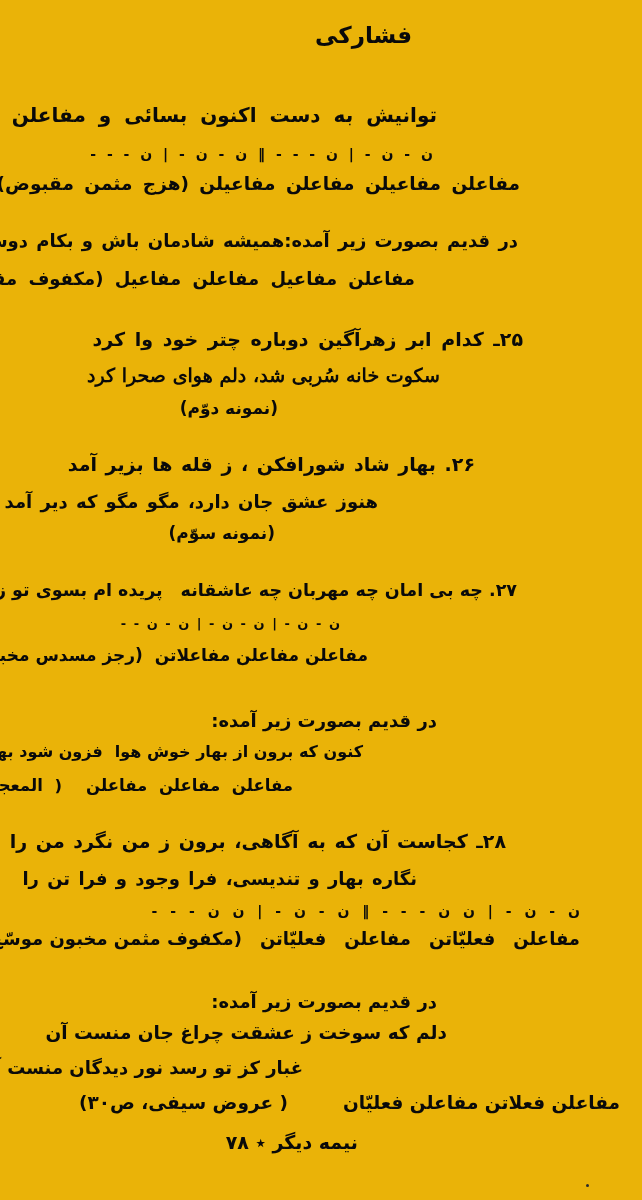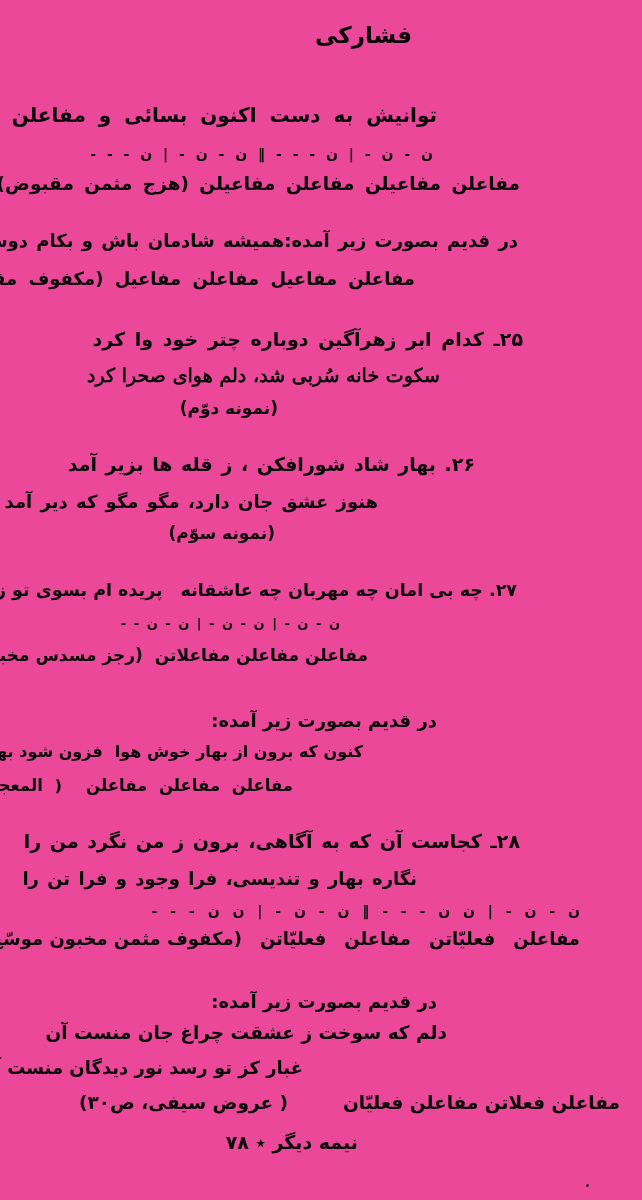--- a/index.html
+++ b/index.html
@@ -1,17 +1,17 @@
 <!DOCTYPE html>
 <html lang="fa"><head>
 <meta charset="utf-8">
 <style>
   html,body{margin:0;padding:0;background:#ffffff;}
   .page{
-    position:relative;width:642px;height:1200px;background:#ec4899;
+    position:relative;width:642px;height:1200px;background:#eab308;
     overflow:hidden;font-family:"DejaVu Sans",sans-serif;color:#0a0a0a;
   }
   .ln{
     position:absolute;direction:rtl;unicode-bidi:plaintext;white-space:nowrap;
     font-weight:700;line-height:1.2;font-size:19px;
     font-family:"DejaVu Sans",sans-serif;
   }
   .parts{display:flex;direction:rtl;align-items:baseline;}
   .parts span{white-space:nowrap;}
   .sc{letter-spacing:1px;}
@@ -63,21 +63,21 @@
   <div class="ln parts" style="top:742px;right:279px;font-size:16px;gap:12px;">
     <span>کنون که برون از بهار خوش هوا</span>
     <span>فزون شود بهر دل اندرون هوا</span>
   </div>
 
   <div class="ln parts" style="top:776px;right:349px;font-size:16.5px;gap:24px;word-spacing:6px;">
     <span>مفاعلن  مفاعلن  مفاعلن</span>
     <span>( المعجم، ص۱۲۹)</span>
   </div>
 
-  <div class="ln" style="top:830px;right:122px;font-size:19px;word-spacing:2px;">۲۸ـ کجاست آن که به آگاهی، برون ز من نگرد من را</div>
+  <div class="ln" style="top:830px;right:136px;font-size:19px;word-spacing:2px;">۲۸ـ کجاست آن که به آگاهی، برون ز من نگرد من را</div>
 
   <div class="ln" style="top:868px;right:225px;font-size:18px;word-spacing:2px;">نگاره بهار و تندیسی، فرا وجود و فرا تن را</div>
 
   <div class="ln sc" style="top:903px;right:62px;font-size:14px;word-spacing:8px;">ن - ن - | ن ن - - -  ‖  ن - ن - | ن ن - - -</div>
 
   <div class="ln parts" style="top:928px;right:62px;font-size:18px;gap:18px;">
     <span>مفاعلن</span>
     <span>فعلیّاتن</span>
     <span>مفاعلن</span>
     <span>فعلیّاتن</span>

